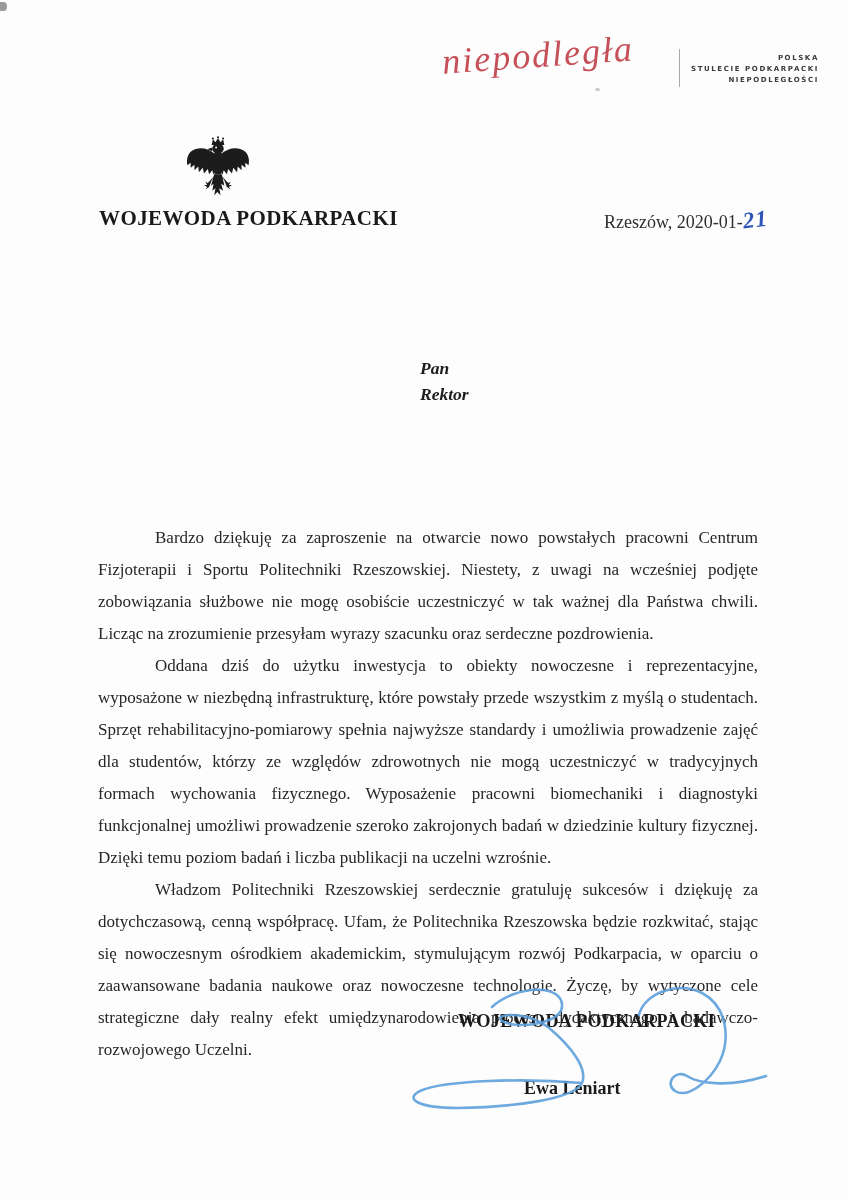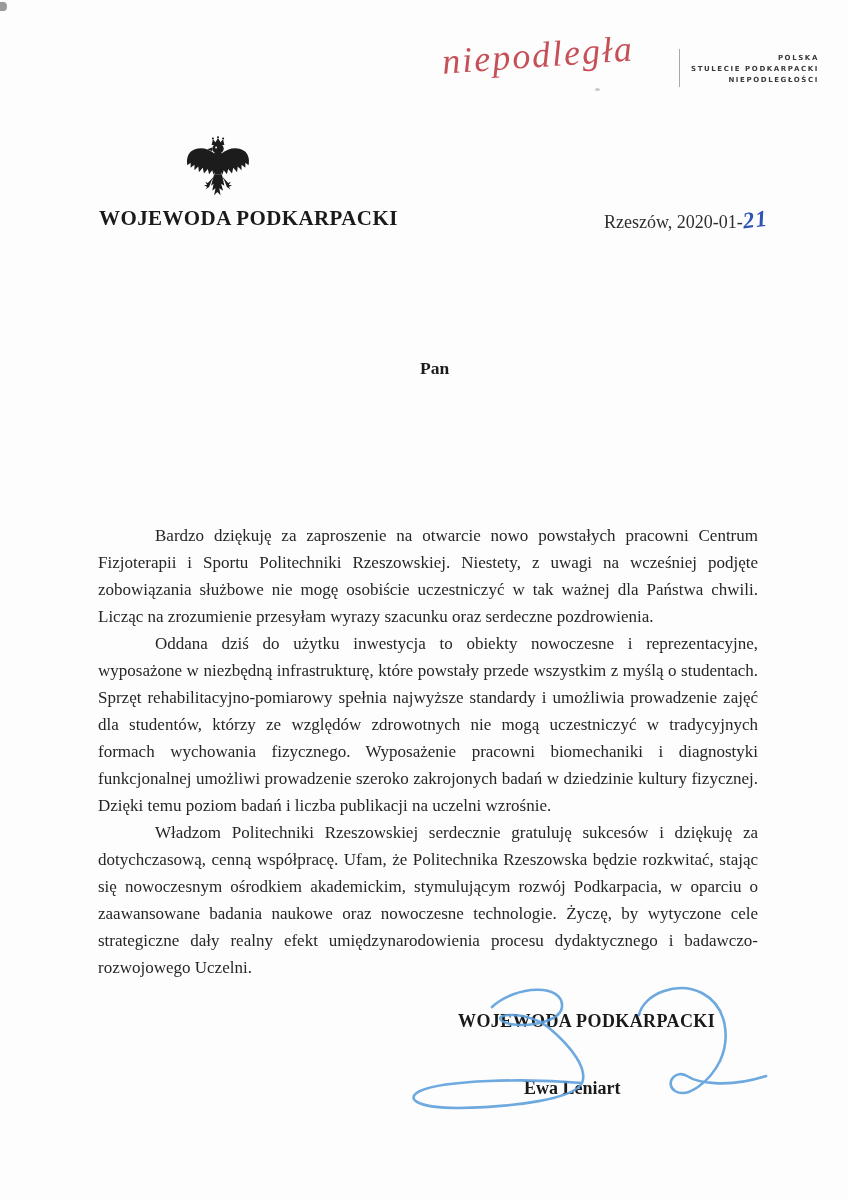--- a/index.html
+++ b/index.html
@@ -50,25 +50,26 @@
     font-style:italic;font-weight:600;
     font-size:23px;color:#2e55b5;
     transform:rotate(-7deg) translateY(-1px);
     letter-spacing:1px;
   }
   
   .addressee{
     position:absolute;left:420px;top:355px;
     font-size:17.5px;font-weight:bold;color:#1c1c1c;
     line-height:26px;
+    font-style:italic;
   }
   
   .body-text{
     position:absolute;left:98px;top:522px;width:660px;
-    font-size:17px;line-height:27px;
+    font-size:17px;line-height:32px;
     text-align:justify;
   }
   .body-text p{margin:0;text-indent:57px;}
   .salutation{margin-top:11px !important;text-indent:0 !important;}
   
   .sig-title{
     position:absolute;left:458px;top:1011px;
     font-size:18px;font-weight:bold;color:#1a1a1a;
     letter-spacing:0.4px;white-space:nowrap;
   }
@@ -124,20 +125,21 @@
   </div>
 
   <div class="office-title">WOJEWODA PODKARPACKI</div>
 
   <div class="date-line">
     <span>Rzeszów, 2020-01-</span><span class="date-hand">21</span>
   </div>
 
   <div class="addressee">
     <div>Pan</div>
+    <div>Rektor</div>
   </div>
 
   <div class="body-text">
     <p>Bardzo dziękuję za zaproszenie na otwarcie nowo powstałych pracowni Centrum Fizjoterapii i Sportu Politechniki Rzeszowskiej. Niestety, z uwagi na wcześniej podjęte zobowiązania służbowe nie mogę osobiście uczestniczyć w tak ważnej dla Państwa chwili. Licząc na zrozumienie przesyłam wyrazy szacunku oraz serdeczne pozdrowienia.</p>
     <p>Oddana dziś do użytku inwestycja to obiekty nowoczesne i reprezentacyjne, wyposażone w niezbędną infrastrukturę, które powstały przede wszystkim z myślą o studentach. Sprzęt rehabilitacyjno-pomiarowy spełnia najwyższe standardy i umożliwia prowadzenie zajęć dla studentów, którzy ze względów zdrowotnych nie mogą uczestniczyć w tradycyjnych formach wychowania fizycznego. Wyposażenie pracowni biomechaniki i diagnostyki funkcjonalnej umożliwi prowadzenie szeroko zakrojonych badań w dziedzinie kultury fizycznej. Dzięki temu poziom badań i liczba publikacji na uczelni wzrośnie.</p>
     <p>Władzom Politechniki Rzeszowskiej serdecznie gratuluję sukcesów i dziękuję za dotychczasową, cenną współpracę. Ufam, że Politechnika Rzeszowska będzie rozkwitać, stając się nowoczesnym ośrodkiem akademickim, stymulującym rozwój Podkarpacia, w oparciu o zaawansowane badania naukowe oraz nowoczesne technologie. Życzę, by wytyczone cele strategiczne dały realny efekt umiędzynarodowienia procesu dydaktycznego i badawczo-rozwojowego Uczelni.</p>
   </div>
 
   <div class="sig-title">WOJEWODA PODKARPACKI</div>
   <div class="sig-name">Ewa Leniart</div>

